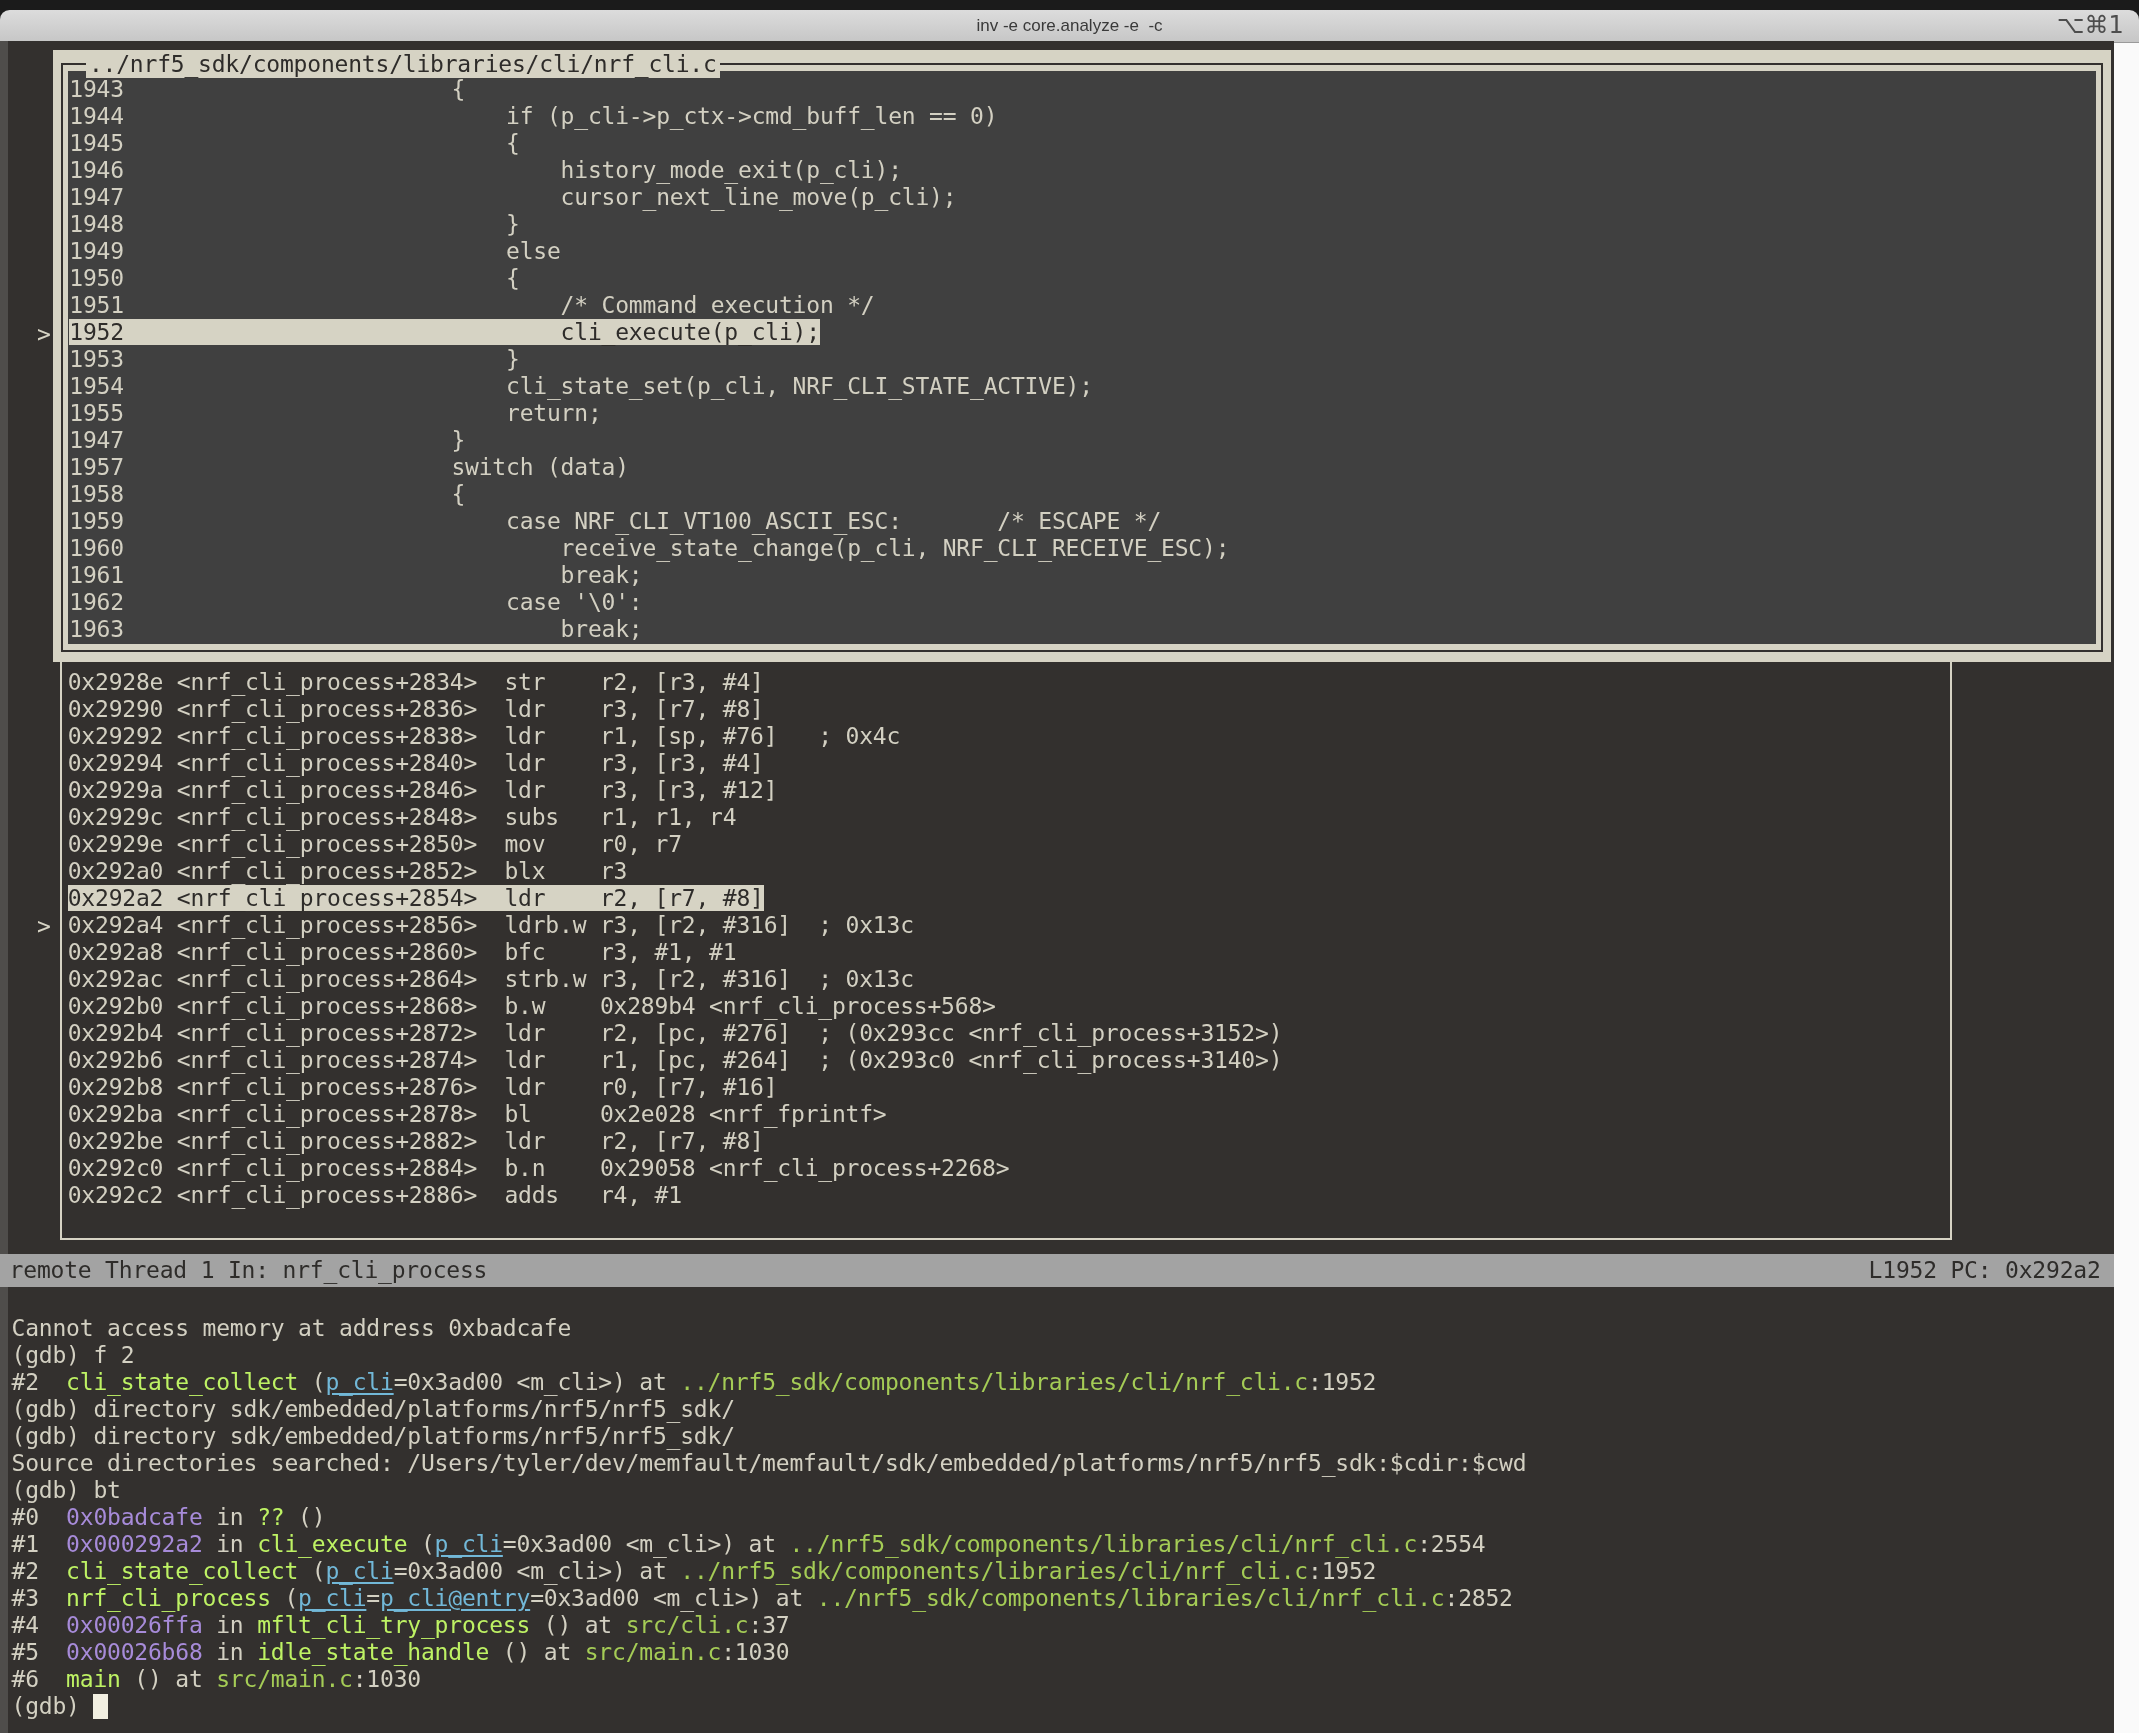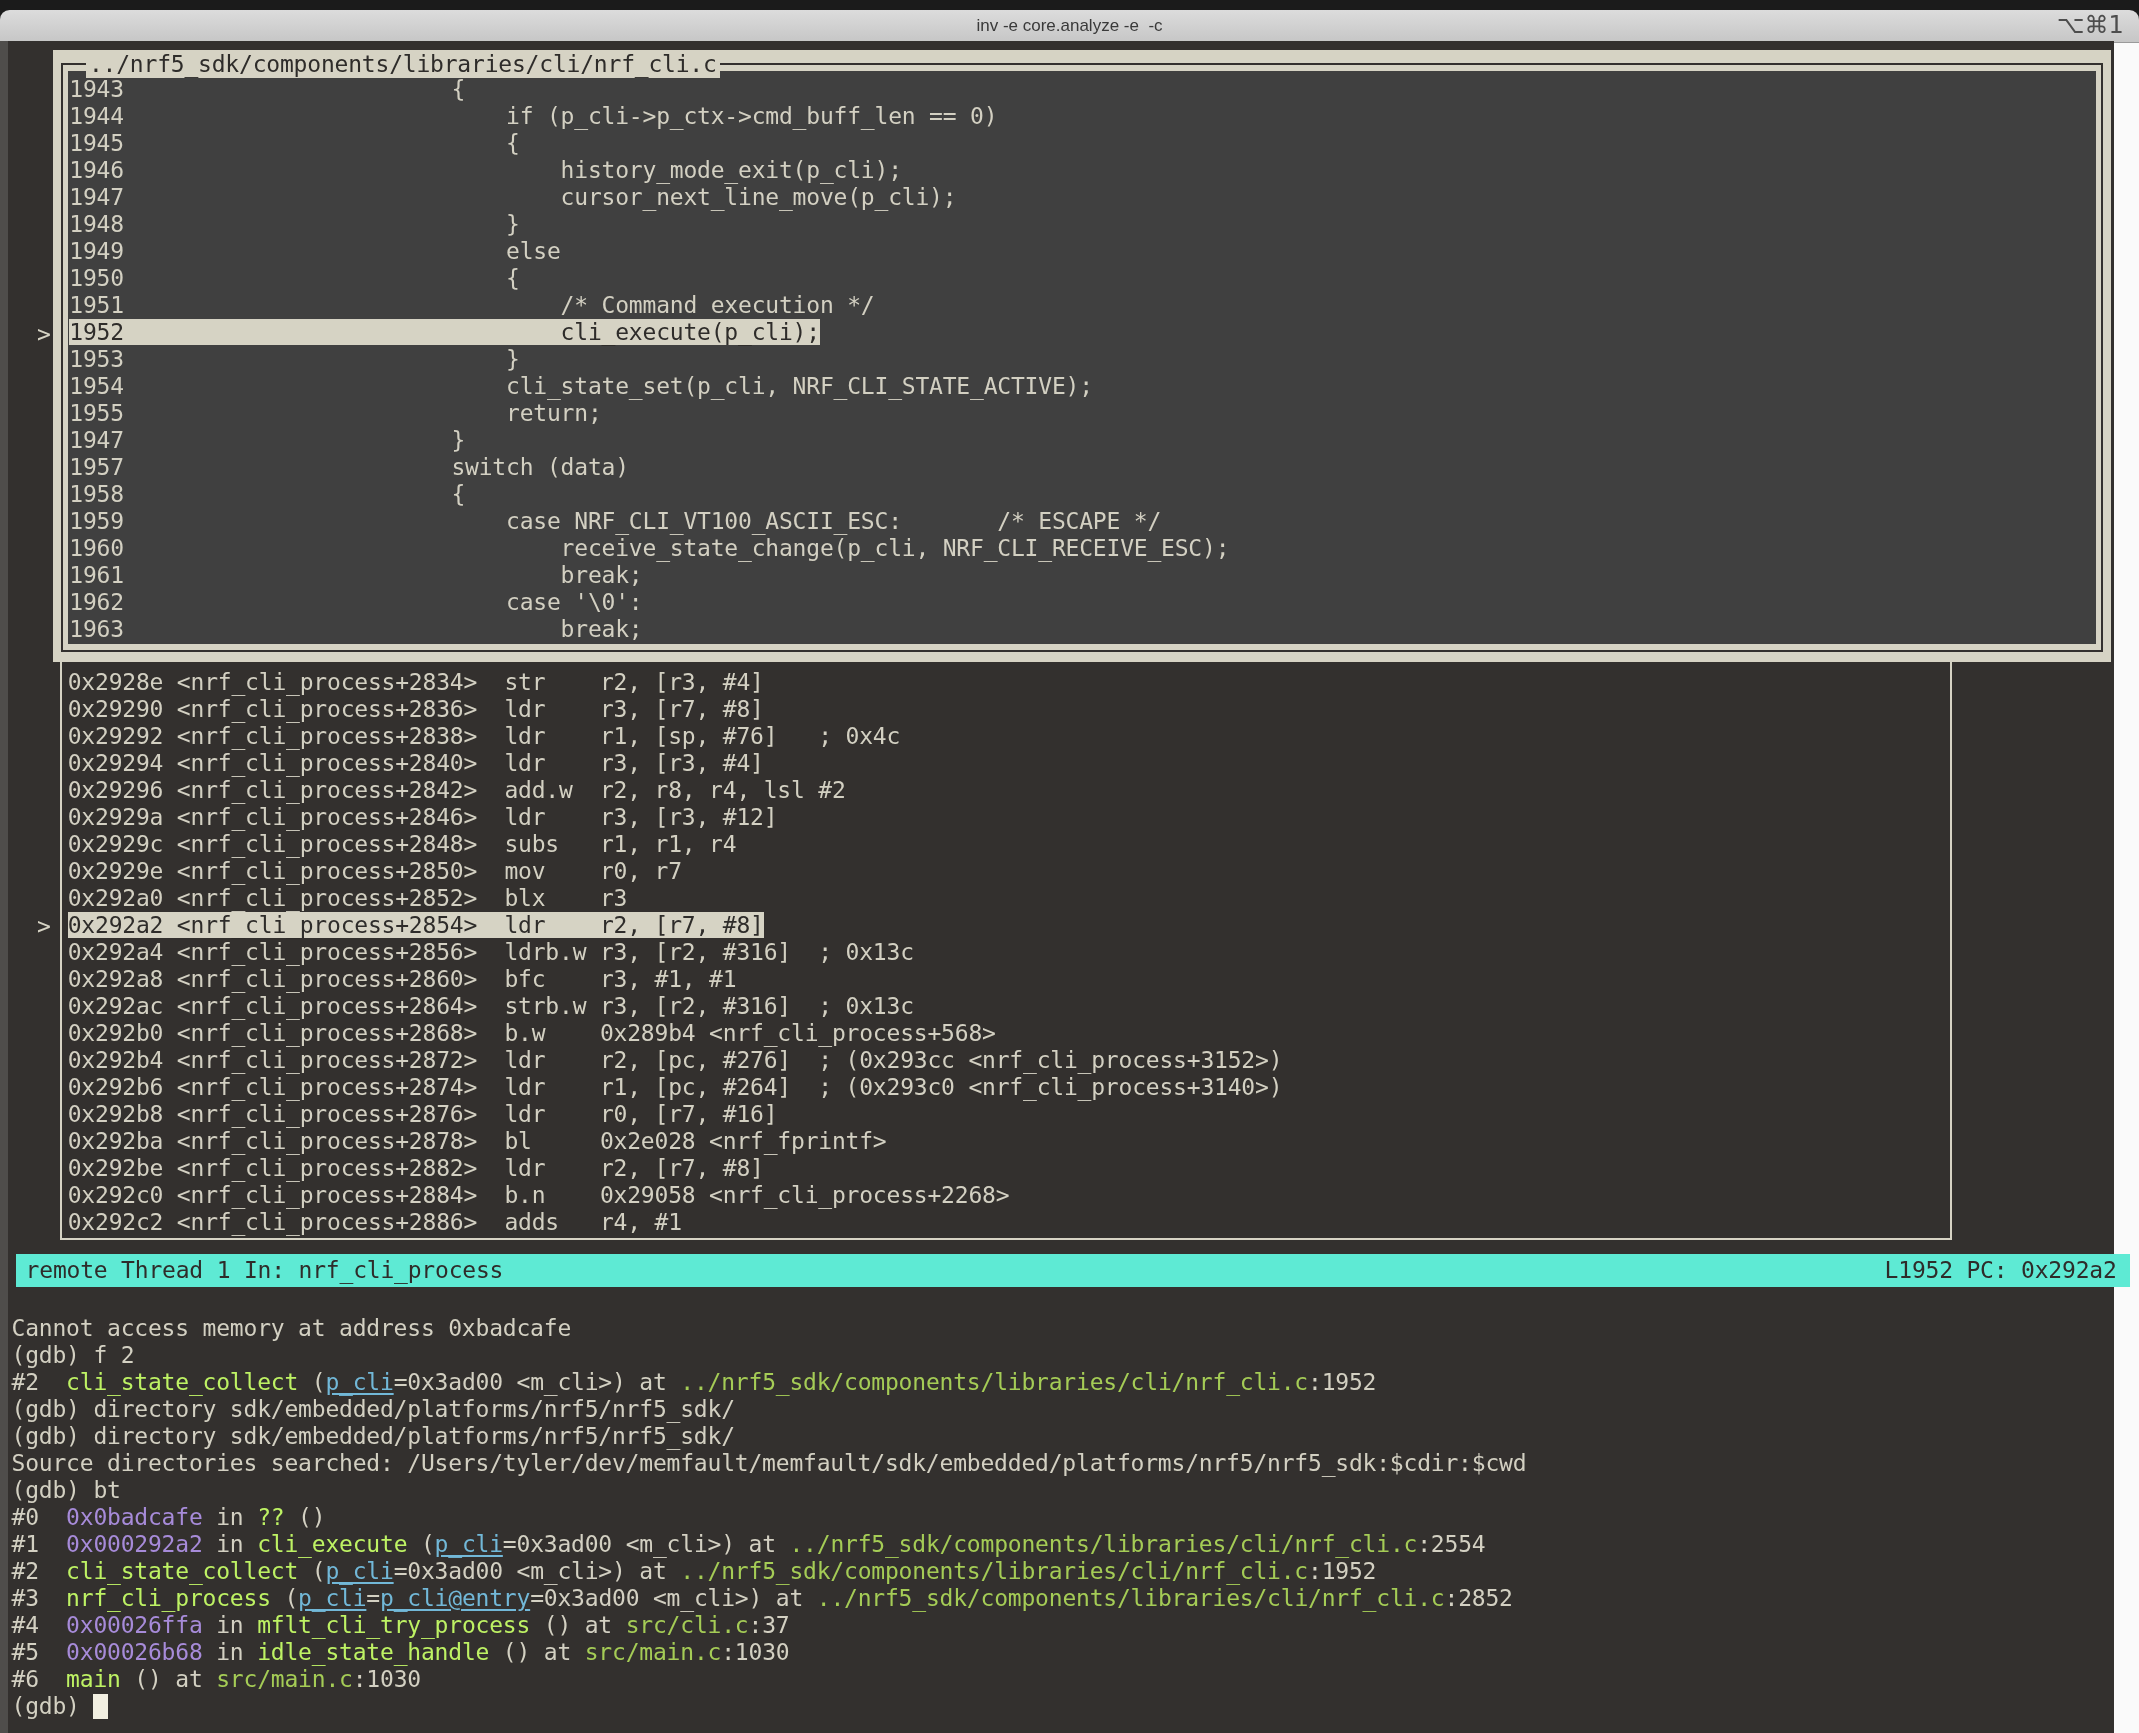--- a/index.html
+++ b/index.html
@@ -53,22 +53,22 @@
   .hl { background:#d6d3c4; color:#2e2c2a; }
   .marker { position:absolute; color:#d6d3c4; height:27px; line-height:27px; z-index:3; }
   
   .asm-window {
     position:absolute; top:620px; left:60px; width:1892px; height:579px;
     border-left:2.9px solid #d6d3c4; border-right:2.9px solid #d6d3c4; border-bottom:2.9px solid #d6d3c4;
     padding:7.6px 0 0 5.7px; box-sizing:border-box; overflow:hidden;
   }
   
   .statusbar {
-    position:absolute; top:1213px; left:16px; width:2114px; height:32.5px;
-    background:#5eead4; color:#2e2c2a;
+    position:absolute; top:1213px; left:0; width:2114px; height:32.5px;
+    background:#a3a3a3; color:#2e2c2a;
     display:flex; justify-content:space-between; align-items:center;
     padding:0 13.4px 0 9.6px; box-sizing:border-box; white-space:pre;
   }
   
   .gdb-output { position:absolute; top:1274px; left:11.5px; right:9.6px; }
   .c-plain  { color:#d3d0c2; }
   .c-orange { color:#bef264; }
   .c-purple { color:#a78bd9; }
   .c-cyan   { color:#72b8d8; text-decoration:underline; text-underline-offset:2.9px; }
   .c-green  { color:#a5cc56; }
@@ -120,21 +120,20 @@
     </div>
   </div>
   <div class="marker" id="src-marker" style="left: 37px; display: block; top: 280px;">&gt;</div>
 
   <div class="asm-window">
     <div id="asm-lines" class="code">
         <div class="ln">0x2928e &lt;nrf_cli_process+2834&gt;  str    r2, [r3, #4]</div>
         <div class="ln">0x29290 &lt;nrf_cli_process+2836&gt;  ldr    r3, [r7, #8]</div>
         <div class="ln">0x29292 &lt;nrf_cli_process+2838&gt;  ldr    r1, [sp, #76]   ; 0x4c</div>
         <div class="ln">0x29294 &lt;nrf_cli_process+2840&gt;  ldr    r3, [r3, #4]</div>
-        <div class="ln">0x29296 &lt;nrf_cli_process+2842&gt;  add.w  r2, r8, r4, lsl #2</div>
         <div class="ln">0x2929a &lt;nrf_cli_process+2846&gt;  ldr    r3, [r3, #12]</div>
         <div class="ln">0x2929c &lt;nrf_cli_process+2848&gt;  subs   r1, r1, r4</div>
         <div class="ln">0x2929e &lt;nrf_cli_process+2850&gt;  mov    r0, r7</div>
         <div class="ln">0x292a0 &lt;nrf_cli_process+2852&gt;  blx    r3</div>
         <div class="ln"><span class="hl">0x292a2 &lt;nrf_cli_process+2854&gt;  ldr    r2, [r7, #8]</span></div>
         <div class="ln">0x292a4 &lt;nrf_cli_process+2856&gt;  ldrb.w r3, [r2, #316]  ; 0x13c</div>
         <div class="ln">0x292a8 &lt;nrf_cli_process+2860&gt;  bfc    r3, #1, #1</div>
         <div class="ln">0x292ac &lt;nrf_cli_process+2864&gt;  strb.w r3, [r2, #316]  ; 0x13c</div>
         <div class="ln">0x292b0 &lt;nrf_cli_process+2868&gt;  b.w    0x289b4 &lt;nrf_cli_process+568&gt;</div>
         <div class="ln">0x292b4 &lt;nrf_cli_process+2872&gt;  ldr    r2, [pc, #276]  ; (0x293cc &lt;nrf_cli_process+3152&gt;)</div>

